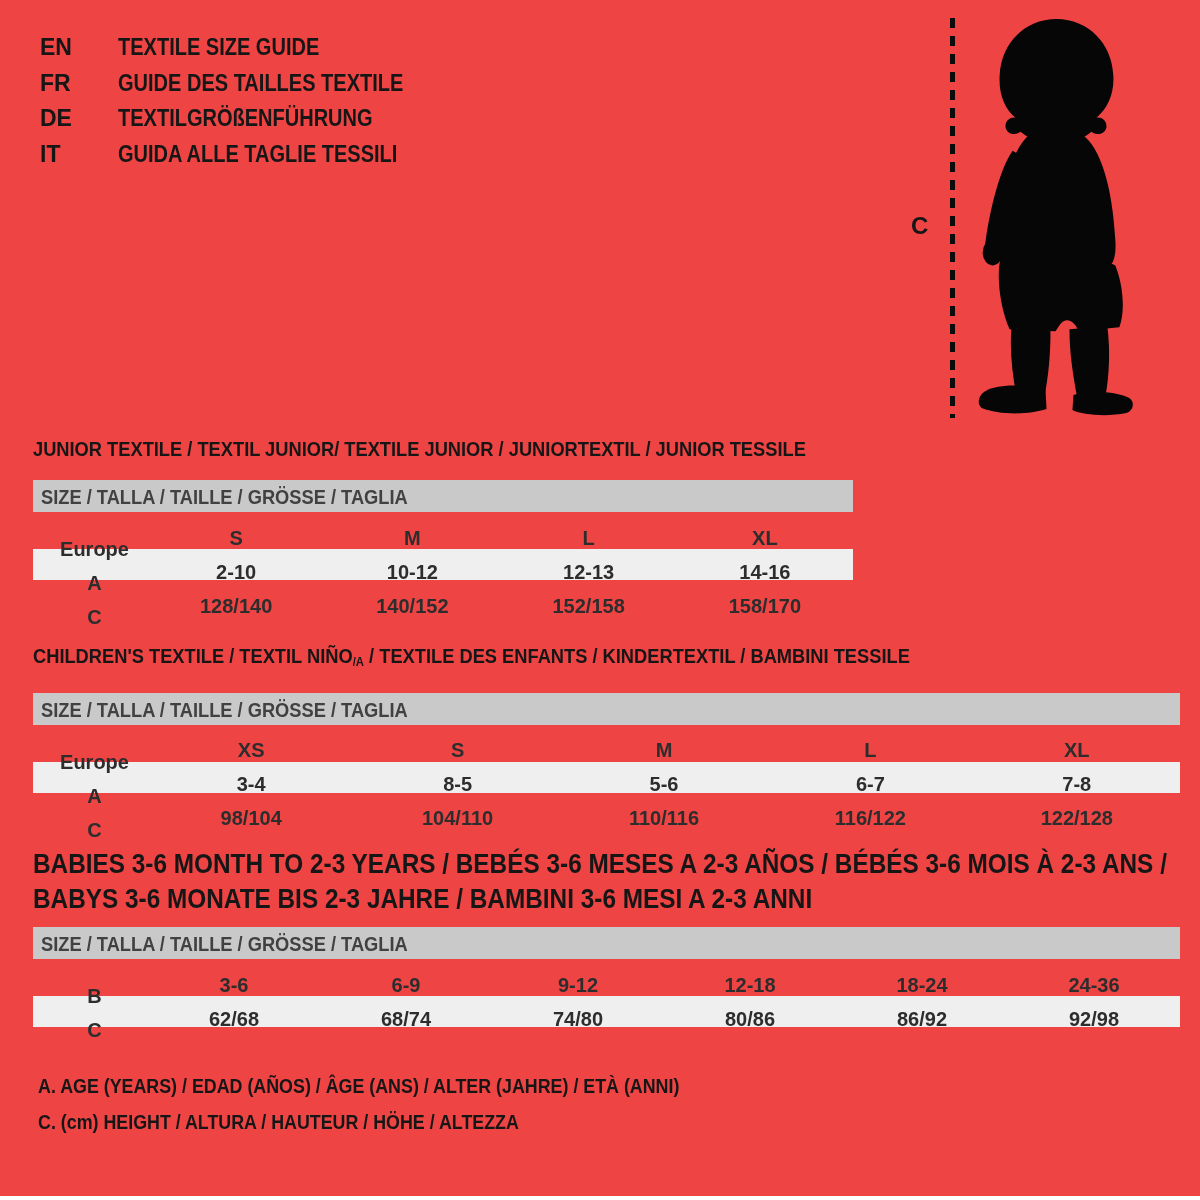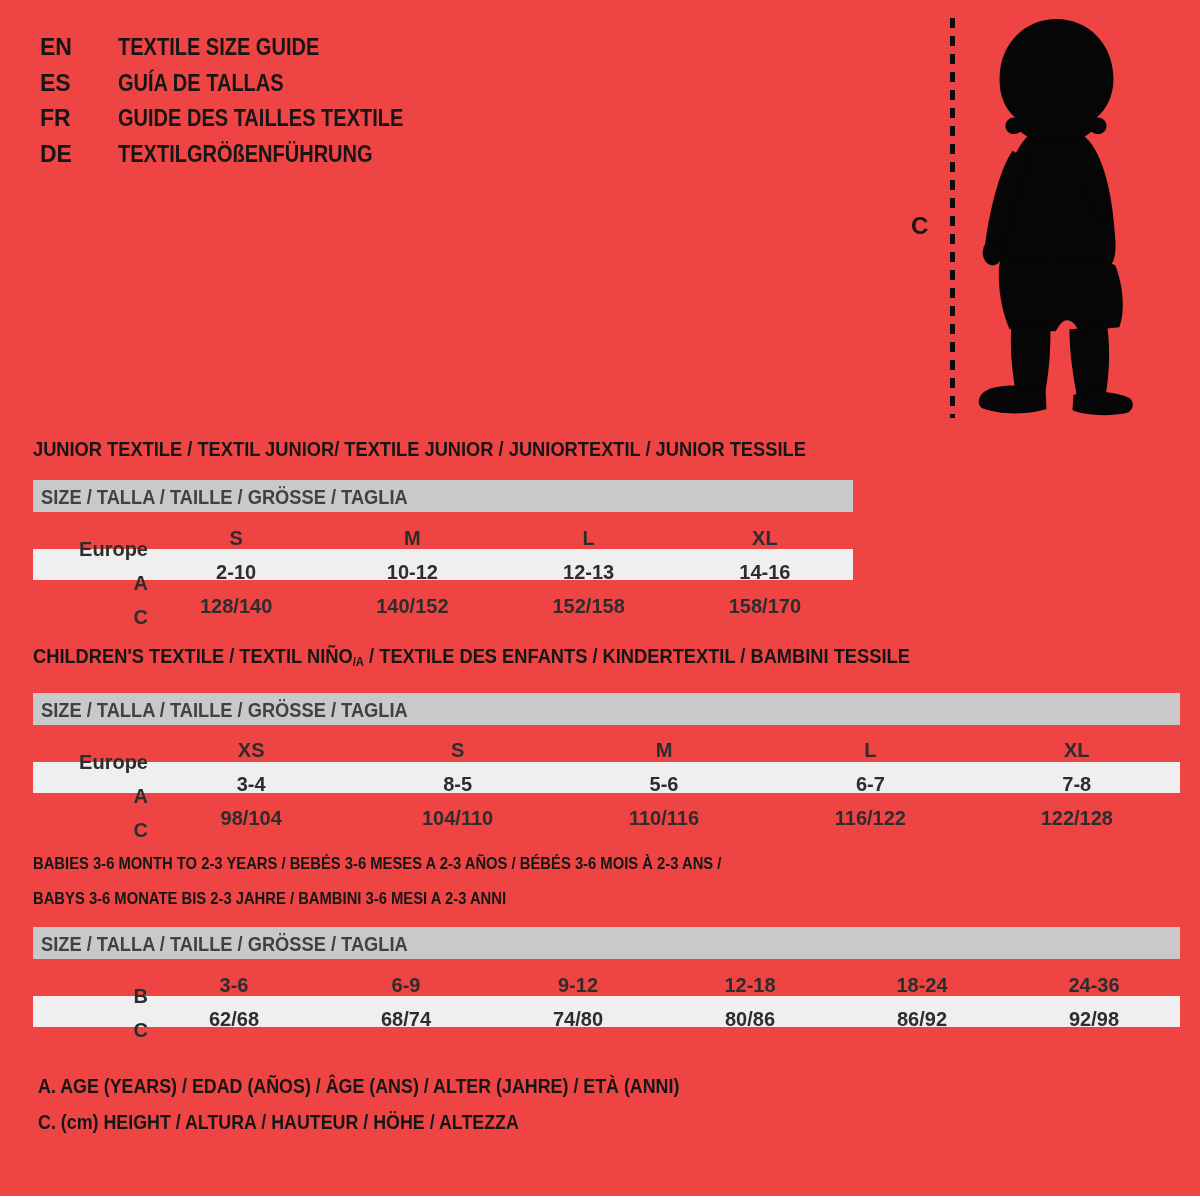--- a/index.html
+++ b/index.html
@@ -25,61 +25,61 @@
   .silhouette{position:absolute;left:62px;top:2px;width:178px;height:404px;}
   .silhouette path,.silhouette ellipse{fill:var(--silhouette,#060606);}
 
   
   .section{position:absolute;left:33px;}
   #sec-junior{top:437px;width:820px;}
   #sec-children{top:644px;width:1147px;}
   #sec-babies{top:846px;width:1147px;}
   .section-title{font-size:21px;font-weight:bold;line-height:24px;color:var(--title-text,#161616);}
   .title-gap{height:19px;}
-  .babies-title-line{font-size:17px;font-weight:bold;line-height:35px;}
+  .babies-title-line{font-size:28px;font-weight:bold;line-height:35px;}
   #sec-babies .title-gap{height:11px;}
   .subscript{font-size:0.62em;vertical-align:-0.22em;}
 
   .size-bar{
     background:var(--size-bar-bg,#c9c9c9);color:var(--size-bar-text,#414141);
     height:32px;line-height:33px;padding-left:8px;font-size:21px;font-weight:bold;
   }
   .trow{
     display:grid;height:31px;margin-top:3px;align-items:center;
     font-size:20px;font-weight:bold;color:var(--table-text,#2d2d2d);
   }
   .trow.shaded{background:var(--shaded-row-bg,#efefef);}
-  .rlabel{padding-left:8px;text-align:right;margin-top:23px;}
+  .rlabel{padding-left:8px;text-align:center;margin-top:23px;}
   .cell{text-align:center;}
 
   
   #legend{position:absolute;left:38px;top:1068px;}
   .legend-row{height:35.5px;line-height:35.5px;font-size:20.5px;font-weight:bold;}
 </style>
 </head>
 <body>
 
 <div class="page" style="--size-bar-bg: #c9c9c9; --size-bar-text: #414141; --shaded-row-bg: #efefef; --table-text: #2d2d2d; --title-text: #161616; --silhouette: #060606;">
 
   <div class="lang-block">
       <div class="lang-row">
         <span class="lang-code">EN</span>
         <span class="lang-title condensed">TEXTILE SIZE GUIDE</span>
       </div>
       <div class="lang-row">
-        <span class="lang-code">ES</span>
-        <span class="lang-title condensed">GUÍA DE TALLAS</span>
-      </div>
-      <div class="lang-row">
         <span class="lang-code">FR</span>
         <span class="lang-title condensed">GUIDE DES TAILLES TEXTILE</span>
       </div>
       <div class="lang-row">
         <span class="lang-code">DE</span>
         <span class="lang-title condensed">TEXTILGRÖßENFÜHRUNG</span>
+      </div>
+      <div class="lang-row">
+        <span class="lang-code">IT</span>
+        <span class="lang-title condensed">GUIDA ALLE TAGLIE TESSILI</span>
       </div>
     </div>
 
   <div class="figure">
     <div class="height-label">C</div>
     <div class="dash-line"></div>
     <svg class="silhouette" viewBox="0 0 175 405" xmlns="http://www.w3.org/2000/svg" aria-hidden="true">
       <path d="M90,3 C122,3 146,28 147,60 C148,78 141,93 130,102 C135,101 141,105 140,112 C138,119 130,120 125,116 C116,124 103,128 90,128 C76,128 63,124 54,116 C49,120 41,119 39,112 C38,105 44,101 49,102 C38,93 32,78 33,60 C34,28 58,3 90,3 Z"></path>
       <path d="M64,118 C72,128 108,128 116,119 C134,132 146,170 149,225 C150,240 147,248 143,251 L37,251 C33,248 30,240 31,225 C34,172 46,132 64,118 Z"></path>
       <path d="M46,135 C34,152 24,190 19,225 C17,237 23,245 30,242 C37,239 38,230 40,222 C46,194 54,165 62,145 Z"></path>

